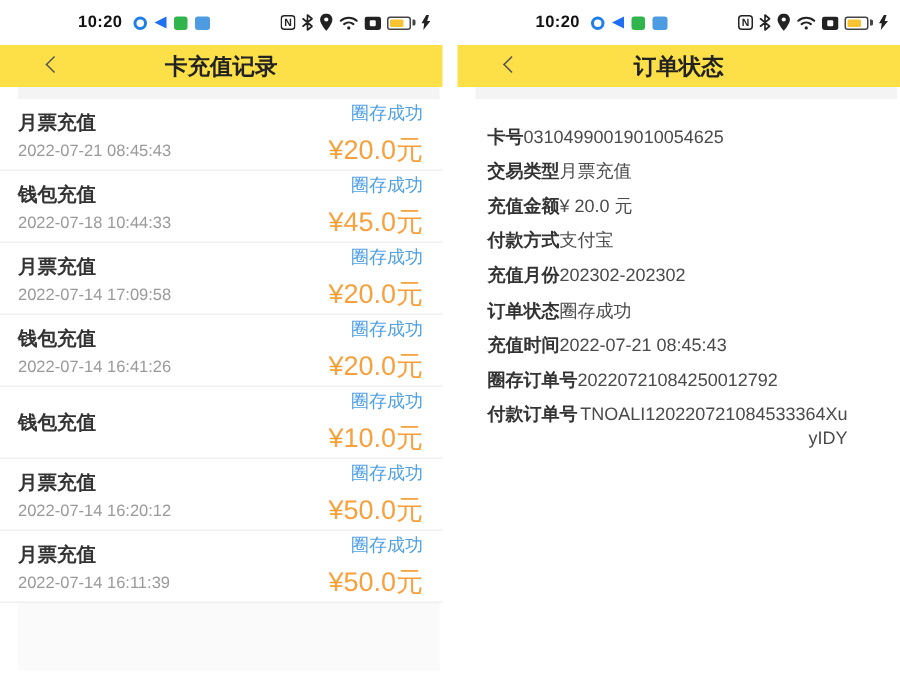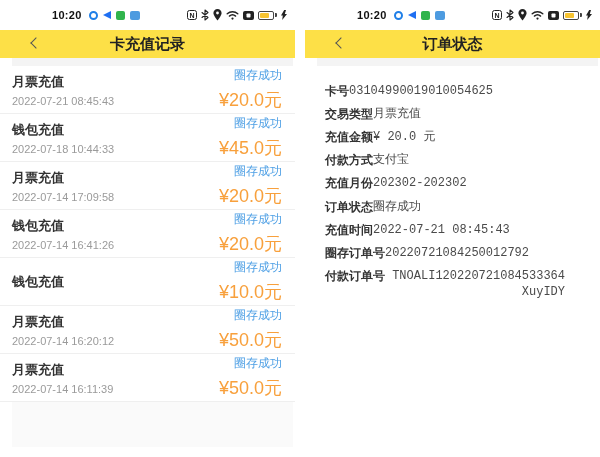--- a/index.html
+++ b/index.html
@@ -45,21 +45,21 @@
   .r-date{font-size:11px;color:var(--text-gray);margin-top:4px;}
   .r-right{text-align:right;}
   .r-status{font-size:12px;color:var(--status-blue);}
   .r-amount{font-size:18px;color:var(--amount-orange);margin-top:4px;font-weight:400;}
   .list-footer{height:45px;background:#fafafa;margin:0 2px 0 12px;}
 
   
   .details{padding:13px 20px 0;}
   .detail-row{display:flex;justify-content:flex-start;align-items:flex-start;padding:3.6px 0;}
   .d-label{font-size:12px;color:#333;line-height:16px;white-space:nowrap;font-weight:600;}
-  .d-value{font-size:12px;color:#4a4a4a;line-height:16px;text-align:right;max-width:180px;word-break:break-all;font-family:Liberation Mono, monospace;}
+  .d-value{font-size:12px;color:#4a4a4a;line-height:16px;text-align:right;max-width:180px;word-break:break-all;}
 </style>
 </head>
 <body>
 
 <div class="canvas">
 
   <div class="phone" id="phone-left">
     <div class="status-bar">
       <span class="sb-time">10:20</span>
       <span class="sb-icons-left">

